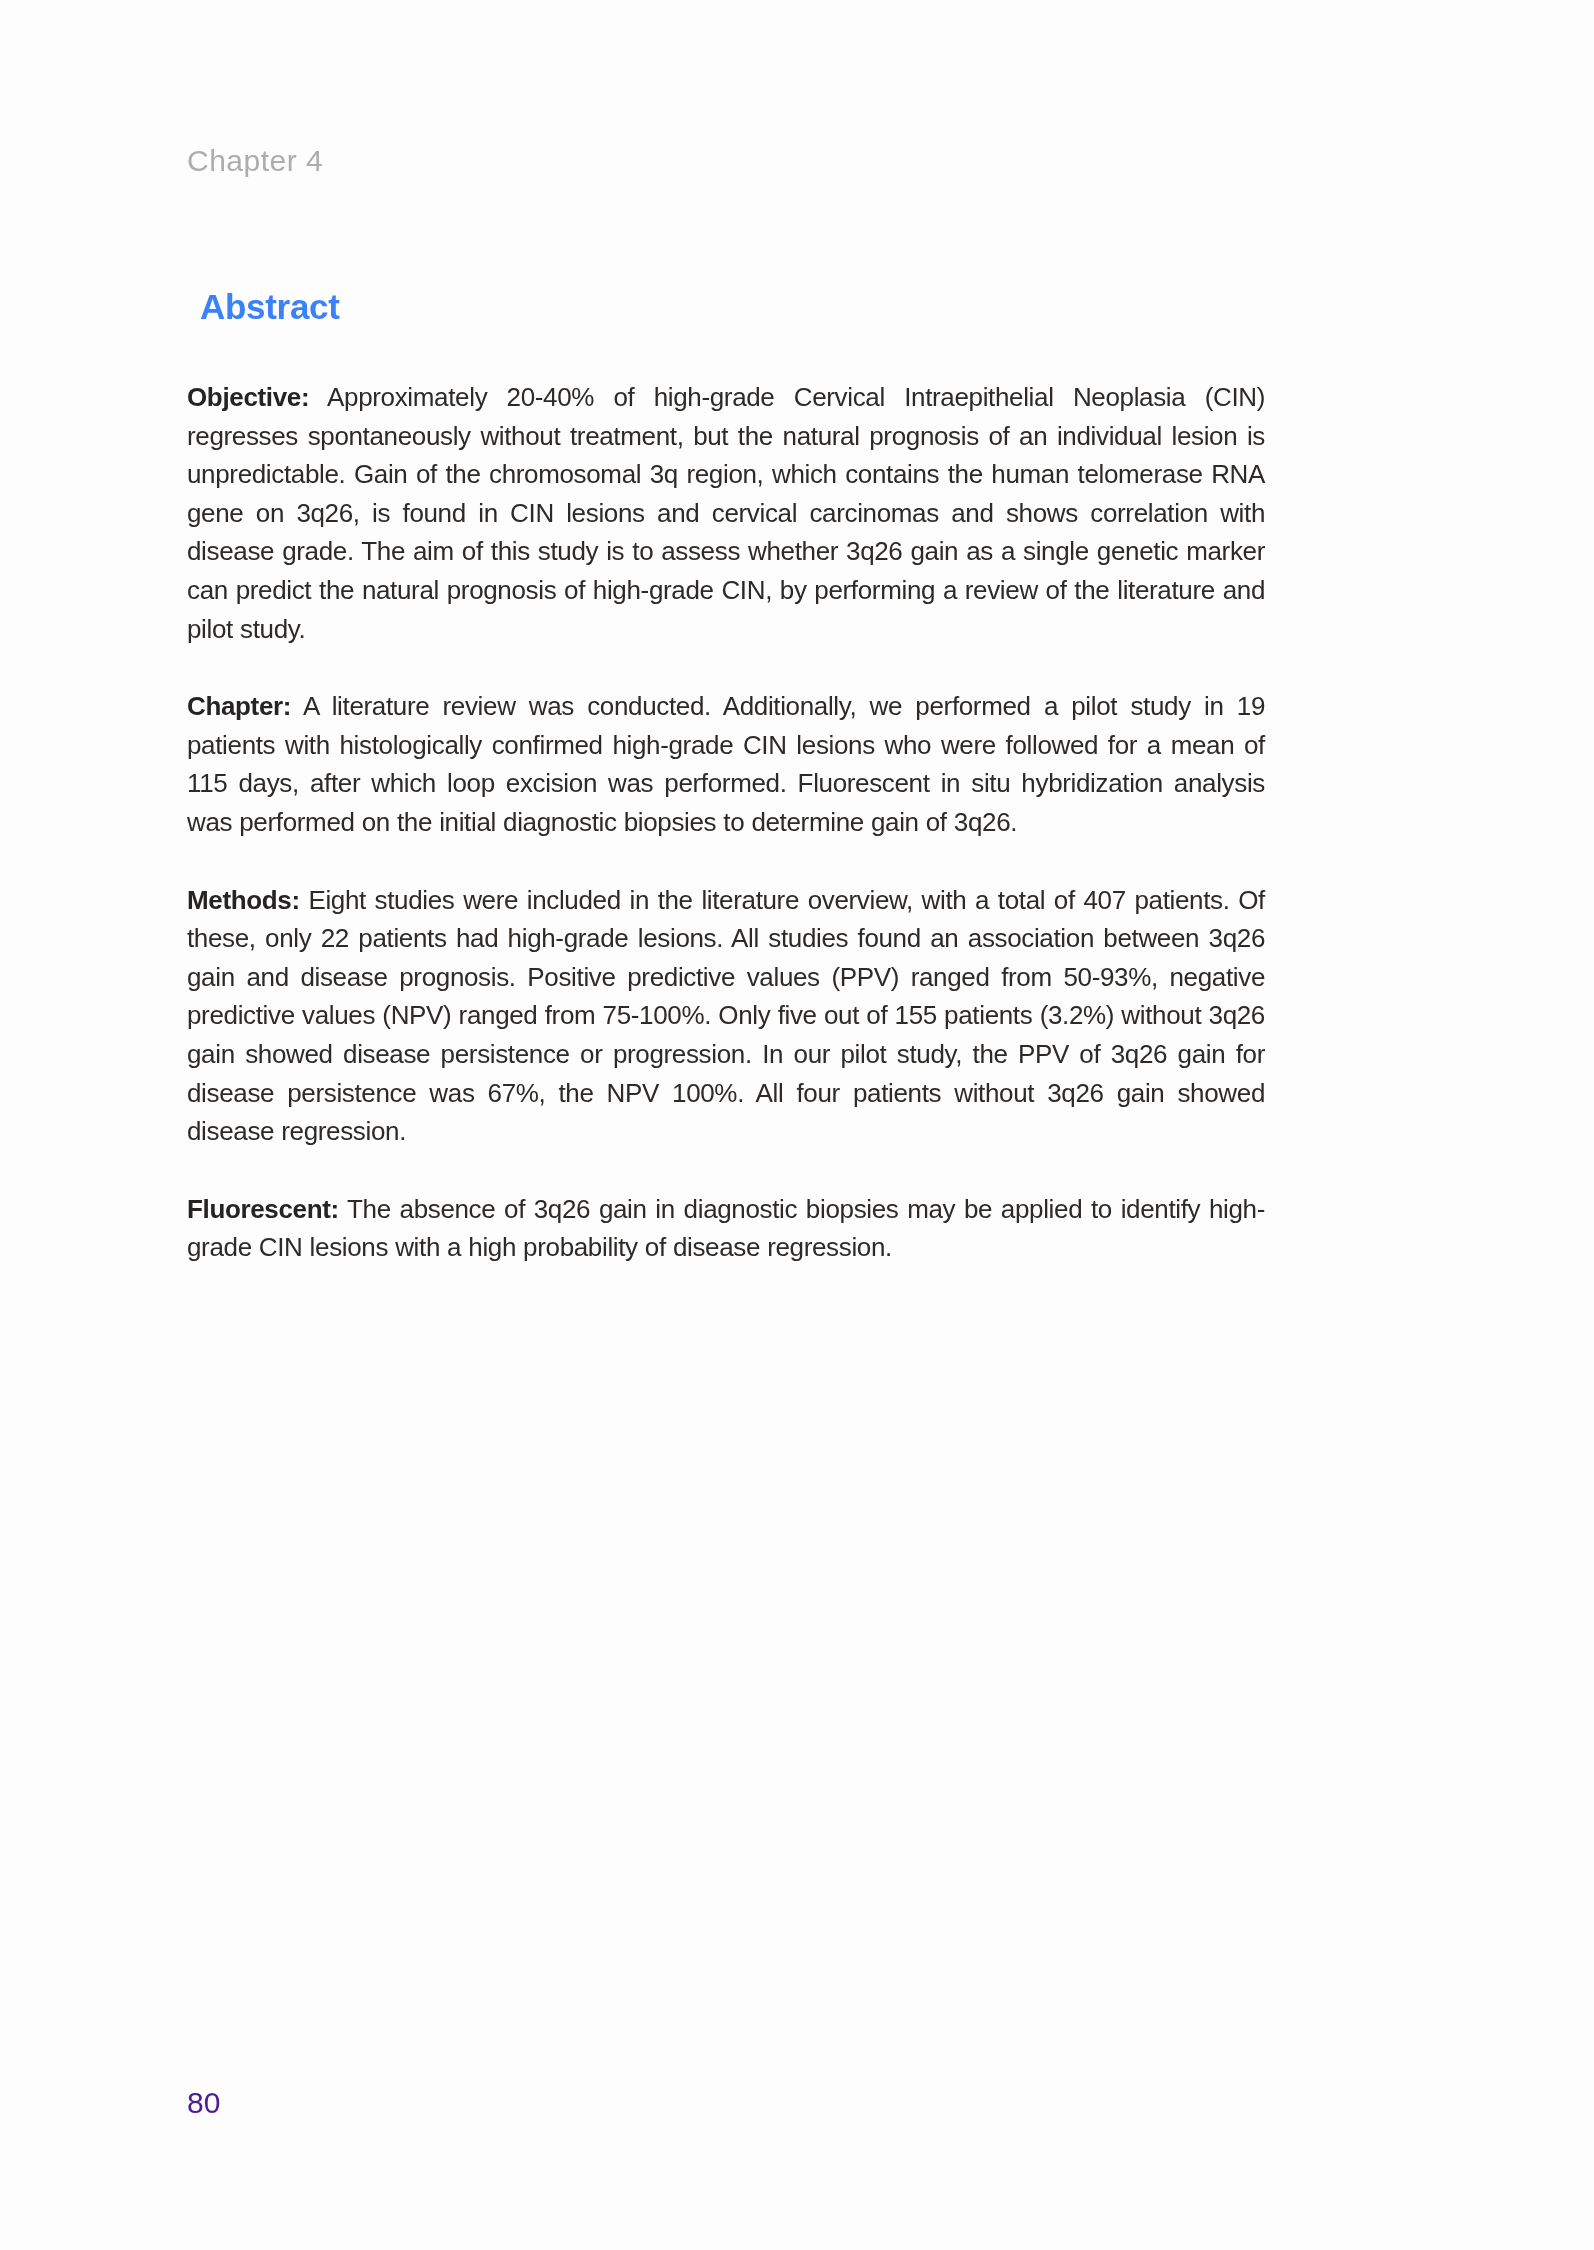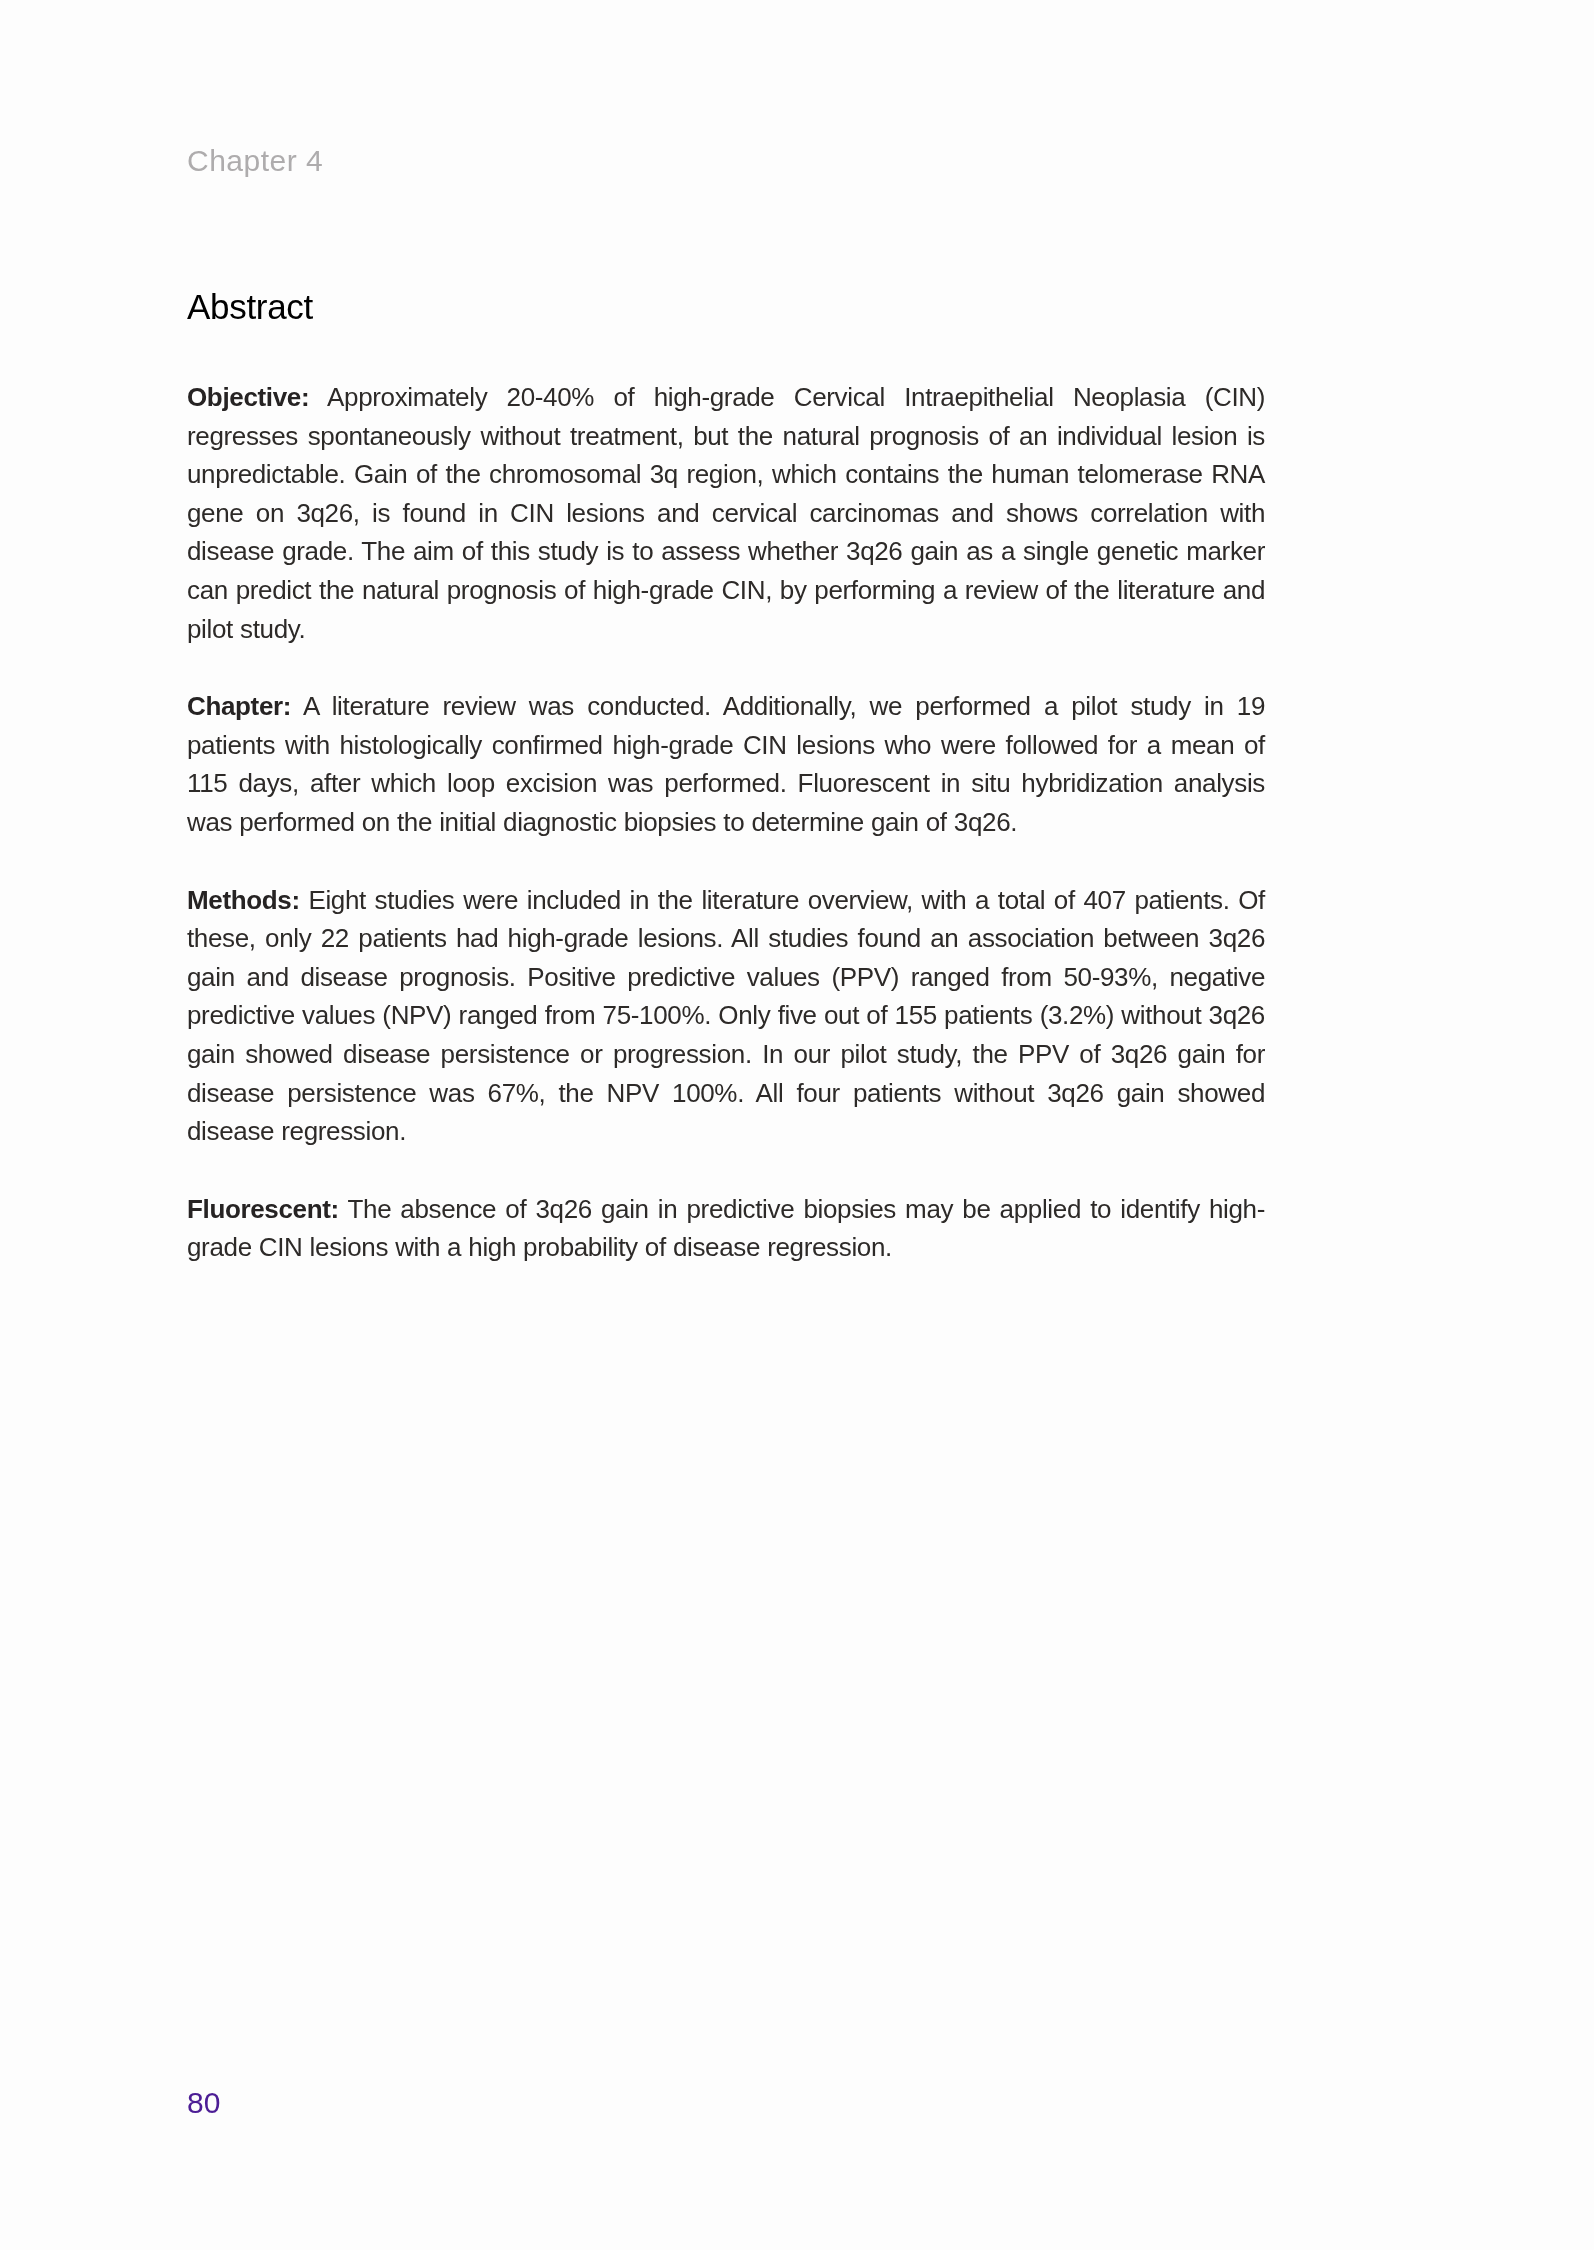--- a/index.html
+++ b/index.html
@@ -33,24 +33,24 @@
   .content {
     position: absolute;
     left: 187px;
     top: 288px;
     width: 1078px;
     color: #2d2a28;
   }
   .abstract-heading {
     font-size: 35px;
     line-height: 38px;
-    font-weight: 400;
-    margin: 0 0 52px 0;
+    font-weight: 700;
+    margin: 0 0 52px 13px;
     letter-spacing: -0.3px;
-    color: #000000;
+    color: #3b82f6;
   }
   .para {
     font-size: 26px;
     line-height: 38.6px;
     margin: 0 0 39px 0;
     text-align: justify;
     letter-spacing: -0.35px;
     word-spacing: 0.2px;
     color: #2d2a28;
   }
@@ -90,20 +90,20 @@
       <span>A literature review was conducted. Additionally, we performed a pilot study in 19 patients with histologically confirmed high-grade CIN lesions who were followed for a mean of 115 days, after which loop excision was performed. Fluorescent in situ hybridization analysis was performed on the initial diagnostic biopsies to determine gain of 3q26.</span>
     </p>
 
     <p class="para">
       <strong class="label">Methods:</strong>
       <span>Eight studies were included in the literature overview, with a total of 407 patients. Of these, only 22 patients had high-grade lesions. All studies found an association between 3q26 gain and disease prognosis. Positive predictive values (PPV) ranged from 50-93%, negative predictive values (NPV) ranged from 75-100%. Only five out of 155 patients (3.2%) without 3q26 gain showed disease persistence or progression. In our pilot study, the PPV of 3q26 gain for disease persistence was 67%, the NPV 100%. All four patients without 3q26 gain showed disease regression.</span>
     </p>
 
     <p class="para">
       <strong class="label">Fluorescent:</strong>
-      <span>The absence of 3q26 gain in predictive biopsies may be applied to identify high-grade CIN lesions with a high probability of disease regression.</span>
+      <span>The absence of 3q26 gain in diagnostic biopsies may be applied to identify high-grade CIN lesions with a high probability of disease regression.</span>
     </p>
 
   </div>
 
   <div class="page-number">80</div>
 
 </div>
 
 </body></html>

